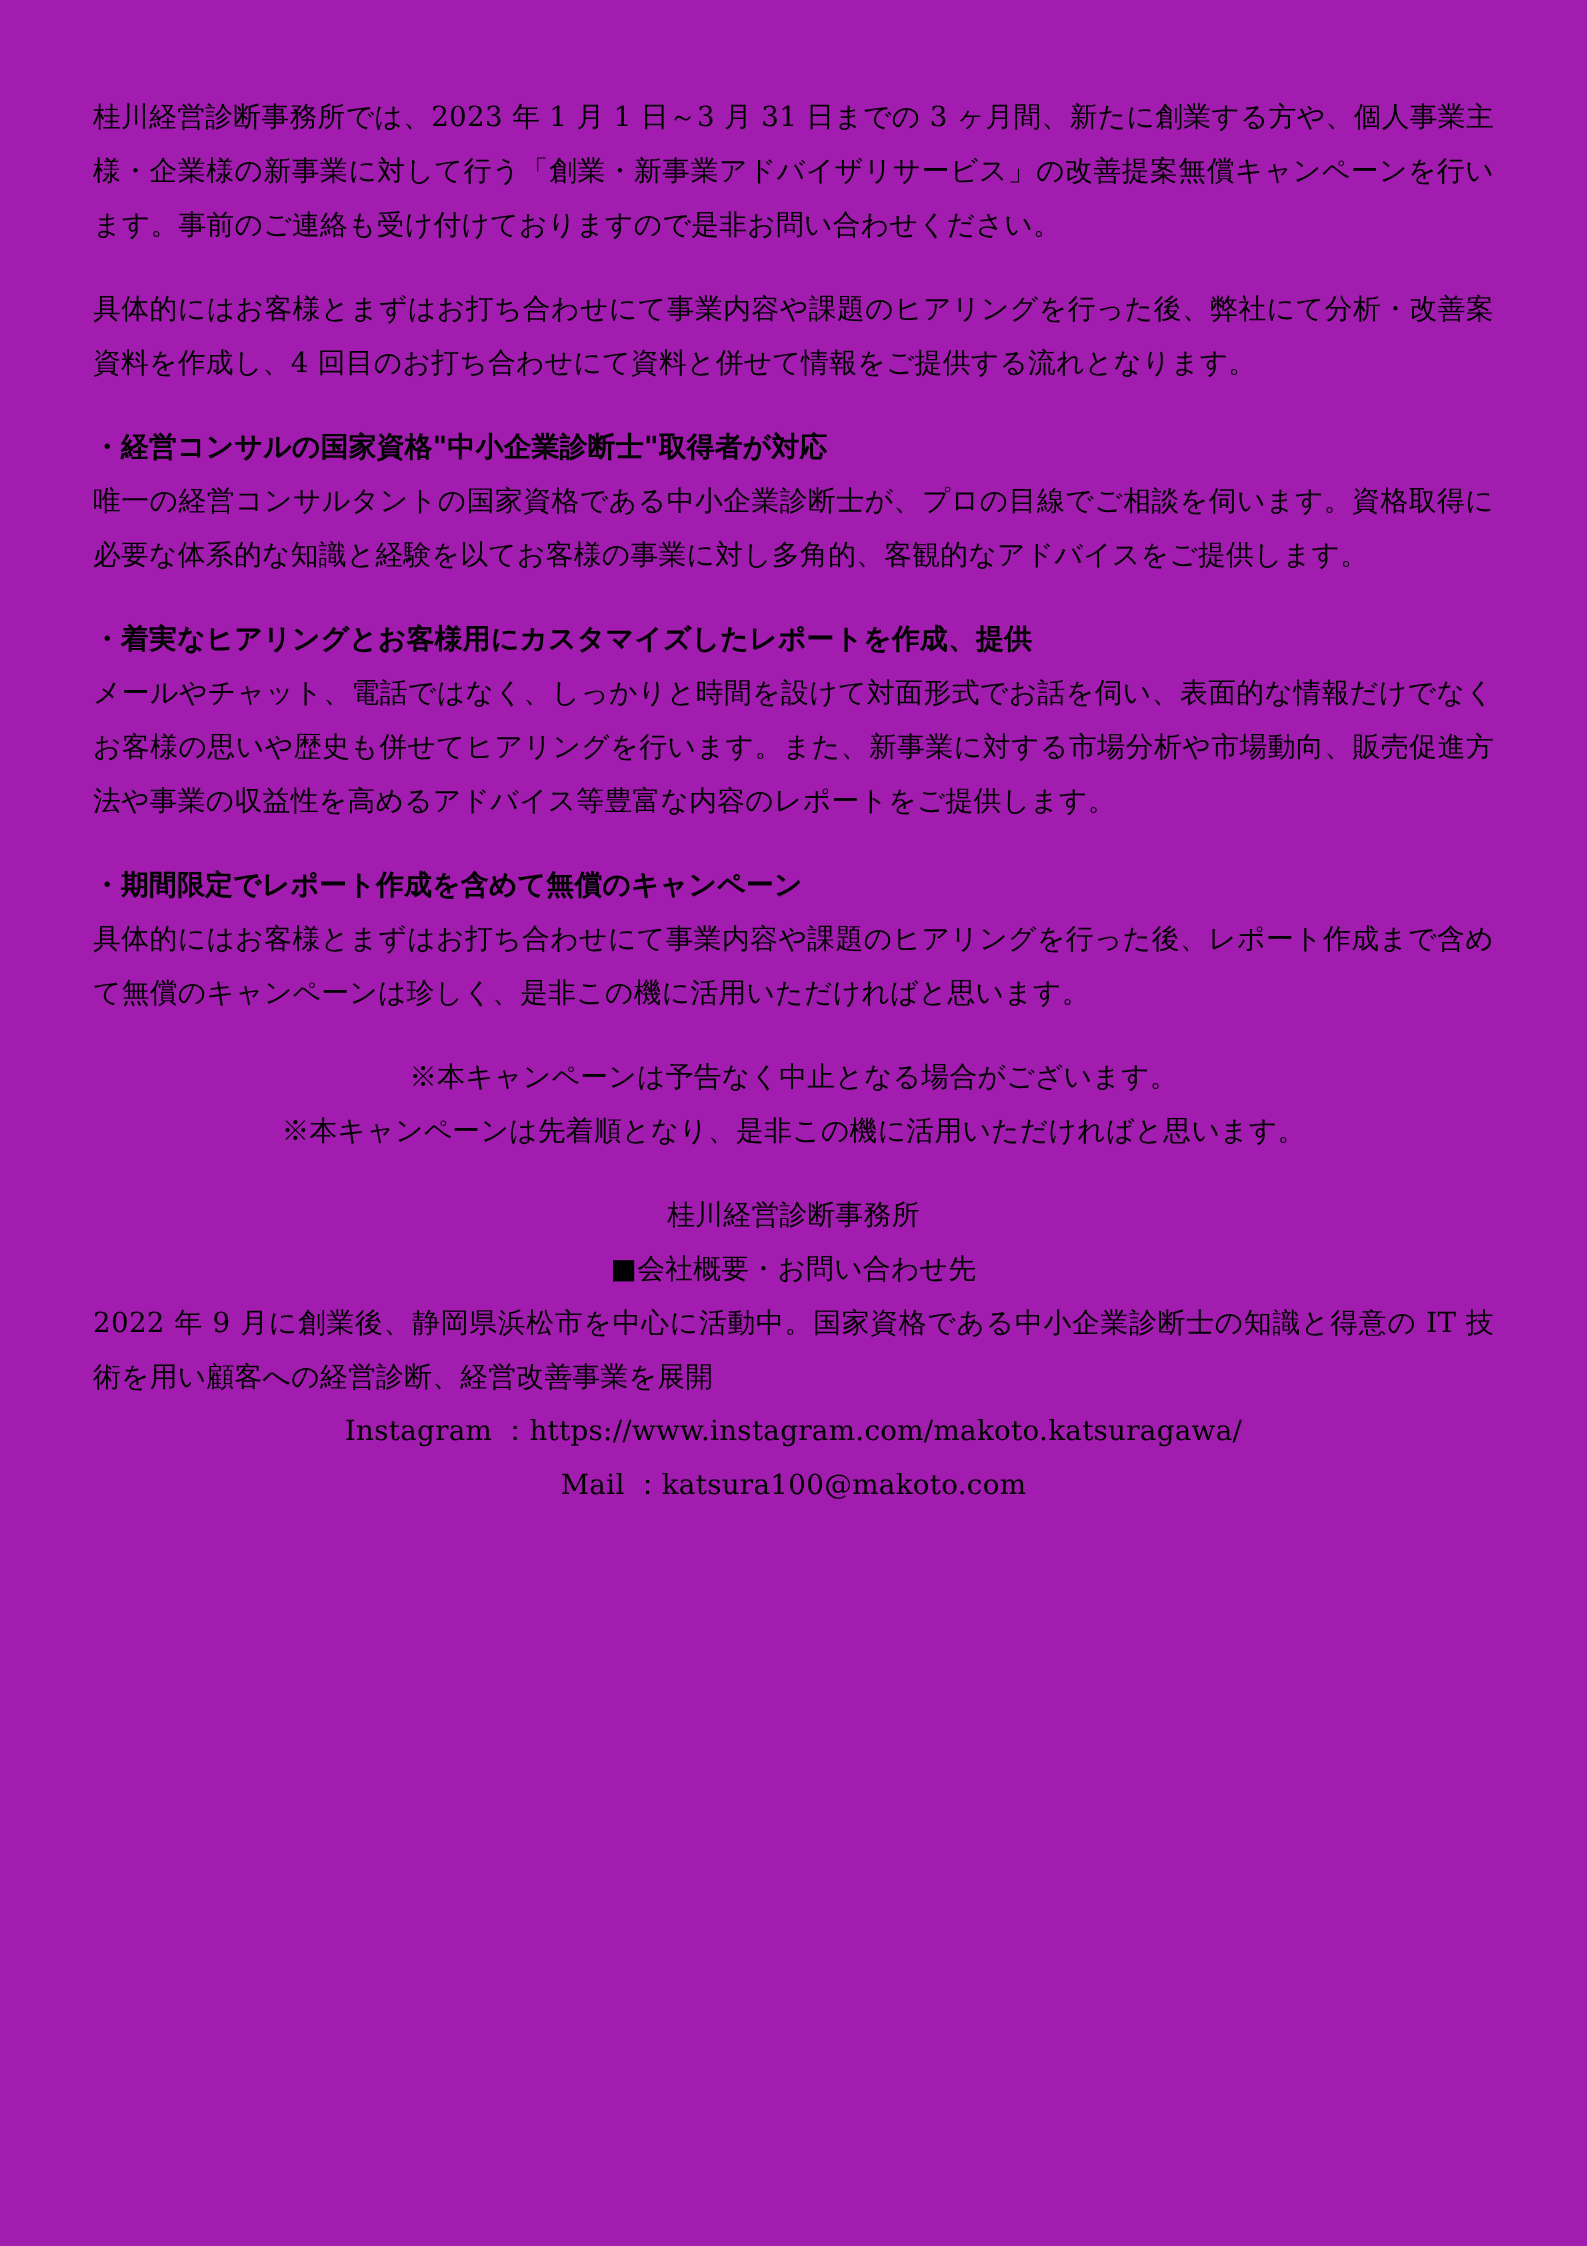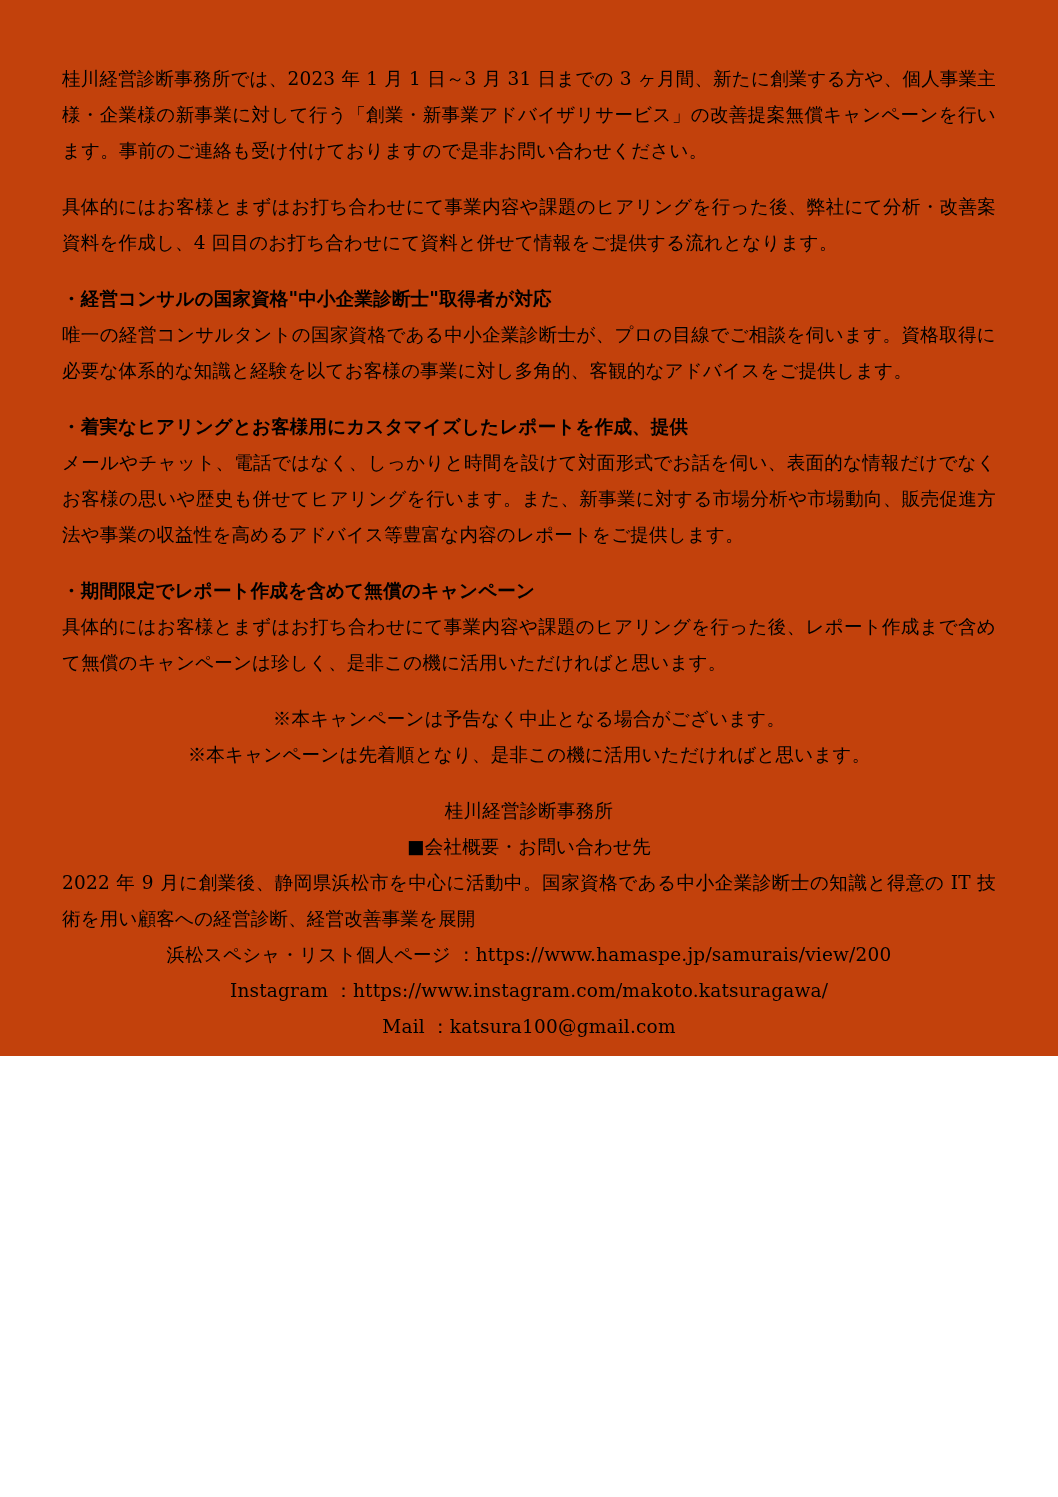--- a/index.html
+++ b/index.html
@@ -10,23 +10,23 @@
   body {
     width: 1058px;
     height: 1497px;
     color: #000000;
     font-family: "DejaVu Serif", "Liberation Serif", serif;
     overflow: hidden;
   }
   .page {
     box-sizing: border-box;
     width: 1058px;
-    height: 1056px;
+    height: 1497px;
     padding: 61px 62px 0 62px;
-    background: #c2410c;
+    background: #a21caf;
   }
   .doc p {
     margin: 0;
     font-size: 18.5px;
     line-height: 36px;
     text-align: justify;
     text-justify: inter-ideograph;
     letter-spacing: 0.2px;
     word-break: break-all;
   }
@@ -72,20 +72,19 @@
 
     <p class="body single">※本キャンペーンは予告なく中止となる場合がございます。</p>
     <p class="body single">※本キャンペーンは先着順となり、是非この機に活用いただければと思います。</p>
 
     <div class="spacer"></div>
 
     <p class="body single">桂川経営診断事務所</p>
     <p class="body single">■会社概要・お問い合わせ先</p>
     <p class="body">2022 年 9 月に創業後、静岡県浜松市を中心に活動中。国家資格である中小企業診断士の知識と得意の IT 技術を用い顧客への経営診断、経営改善事業を展開</p>
 
-    <p class="body single"><span>浜松スペシャ・リスト個人ページ</span><span> ：</span><span>https://www.hamaspe.jp/samurais/view/200</span></p>
 
     <p class="body single"><span>Instagram</span><span> ：</span><span>https://www.instagram.com/makoto.katsuragawa/</span></p>
 
-    <p class="body single"><span>Mail</span><span> ：</span><span>katsura100@gmail.com</span></p>
+    <p class="body single"><span>Mail</span><span> ：</span><span>katsura100@makoto.com</span></p>
 
   </div>
 </div>
 
 </body></html>

